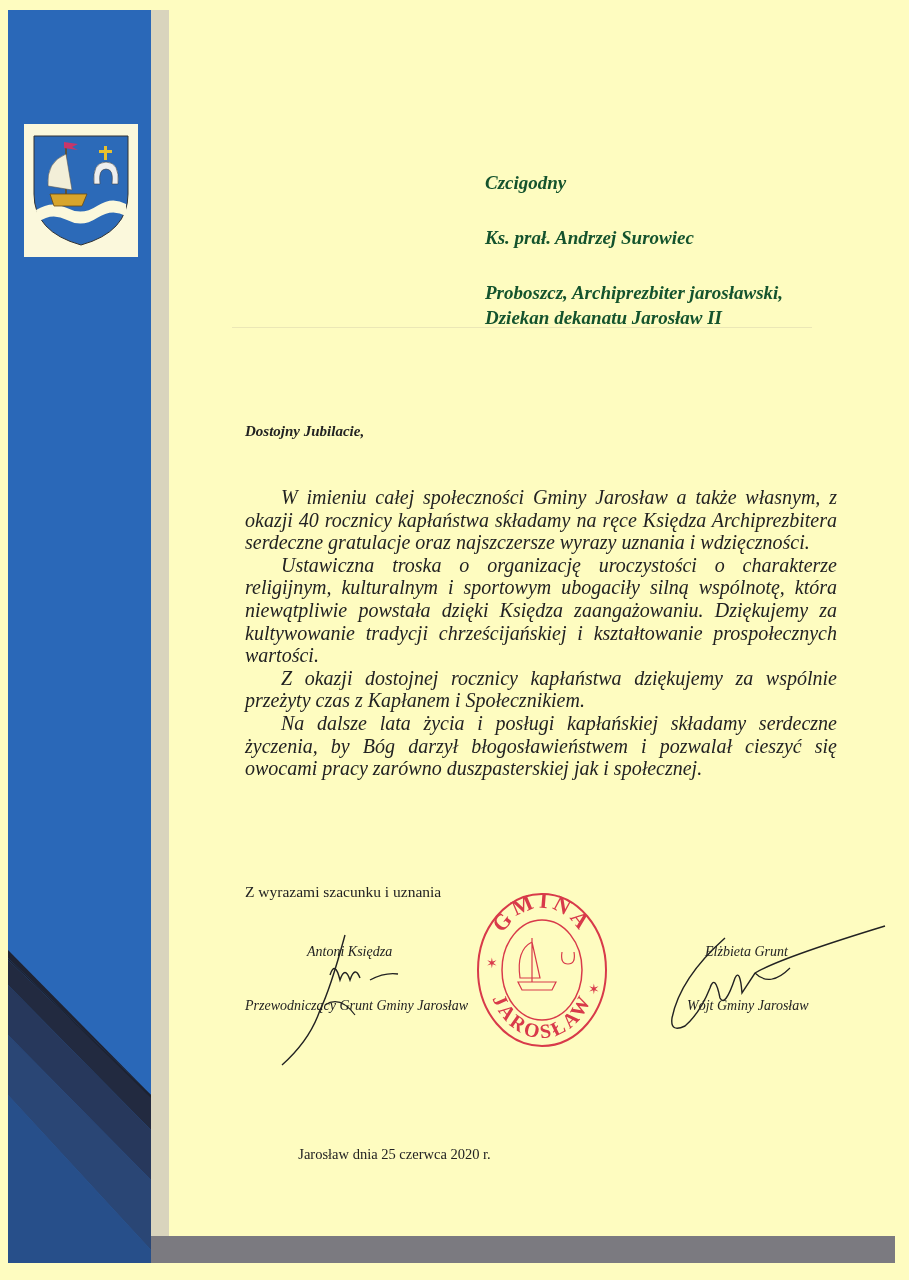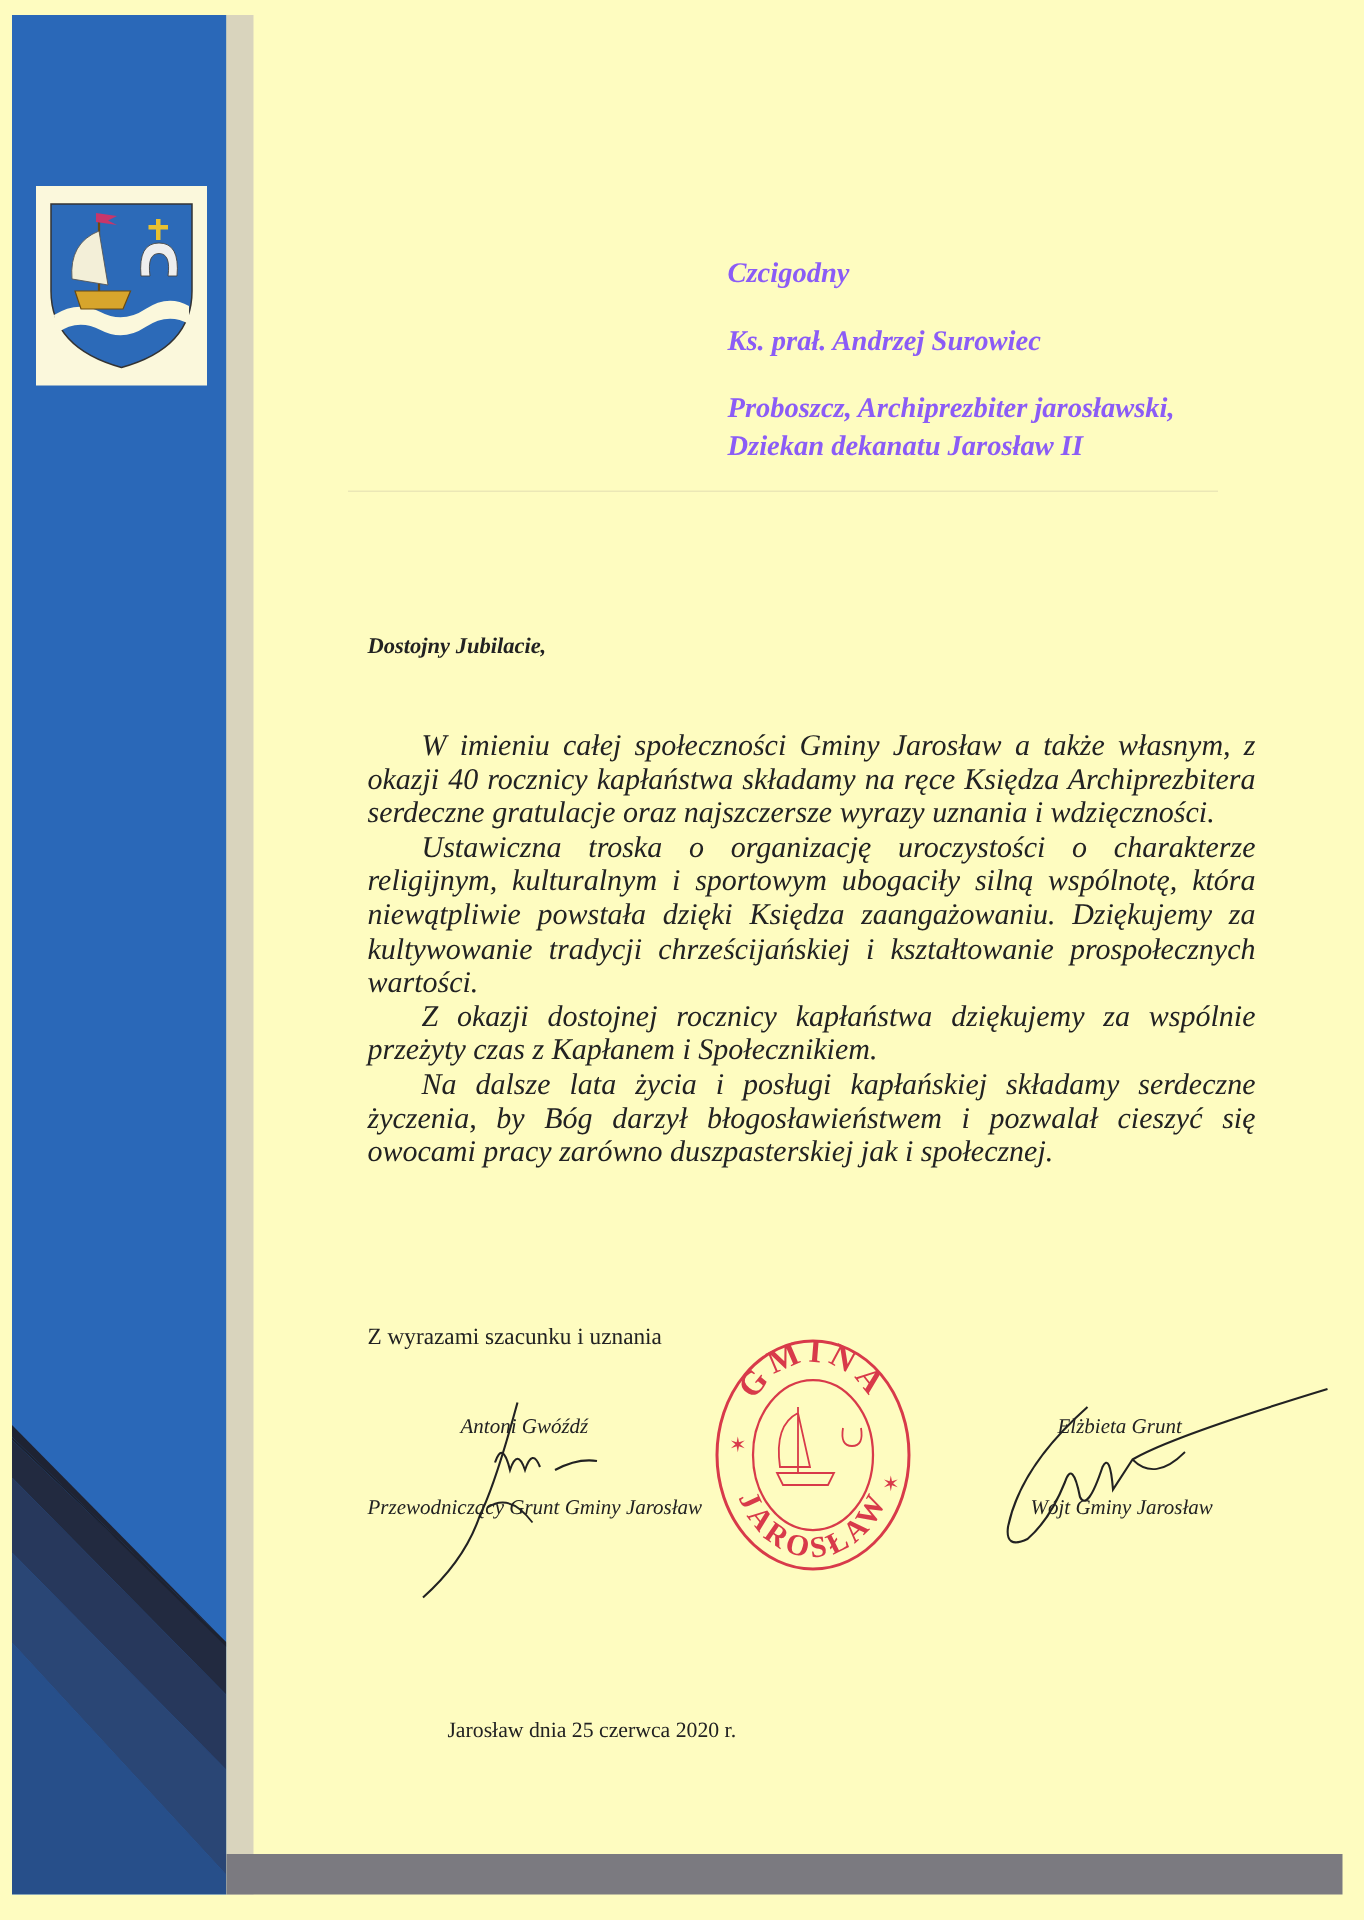--- a/index.html
+++ b/index.html
@@ -3,23 +3,23 @@
 <meta charset="utf-8">
 <style>
   html, body { margin:0; padding:0; }
   body { width:909px; height:1280px; background:#fefcc0; position:relative; overflow:hidden; font-family:"Liberation Serif", serif; color:#222; }
   .blue-band { position:absolute; left:8px; top:10px; width:143px; height:1253px; background:#2a68b8; overflow:hidden; }
   .grey-band { position:absolute; left:151px; top:10px; width:18px; height:1253px; background:#d9d4bd; }
   .bottom-bar { position:absolute; left:151px; top:1236px; width:744px; height:27px; background:#7b7a80; }
   .stripes { position:absolute; left:0; top:0; width:143px; height:1253px; }
   .crest-box { position:absolute; left:24px; top:124px; width:114px; height:133px; background:#fbf8dc; }
   .crest-box svg { position:absolute; left:8px; top:8px; }
-  .addressee { position:absolute; left:485px; top:170px; font-style:italic; font-weight:bold; font-size:19px; line-height:25px; color:#8b5cf6; }
+  .addressee { position:absolute; left:485px; top:170px; font-style:italic; font-weight:bold; font-size:19px; line-height:25px; color:#14532d; }
   .addressee .line { display:block; }
-  .addressee .gap { margin-top:20px; }
+  .addressee .gap { margin-top:30px; }
   .divider { position:absolute; left:232px; top:327px; width:580px; height:1px; background:#ebe7b6; }
   .salutation { position:absolute; left:245px; top:423px; font-style:italic; font-weight:bold; font-size:15px; }
   .body-text { position:absolute; left:245px; top:486px; width:592px; font-style:italic; font-size:20px; line-height:22.6px; text-align:justify; }
   .body-text p { margin:0; text-indent:36px; }
   .closing { position:absolute; left:245px; top:883px; font-size:15.5px; }
   .sig-name { position:absolute; font-style:italic; font-size:14px; }
   .sig-role { position:absolute; font-style:italic; font-size:14px; }
   .date { position:absolute; left:0; width:729px; top:1146px; text-align:center; font-size:14.5px; padding-left:60px; box-sizing:border-box; }
   .stamp { position:absolute; left:474px; top:890px; }
   .sig-scribble { position:absolute; pointer-events:none; }
@@ -68,21 +68,21 @@
 
 <div class="body-text">
   <p>W imieniu całej społeczności Gminy Jarosław a także własnym, z okazji 40 rocznicy kapłaństwa składamy na ręce Księdza Archiprezbitera serdeczne gratulacje oraz  najszczersze wyrazy uznania i wdzięczności.</p>
   <p>Ustawiczna troska o organizację uroczystości o charakterze religijnym, kulturalnym i sportowym ubogaciły silną wspólnotę, która niewątpliwie powstała dzięki Księdza zaangażowaniu. Dziękujemy za kultywowanie tradycji chrześcijańskiej i kształtowanie prospołecznych wartości.</p>
   <p>Z okazji dostojnej rocznicy kapłaństwa dziękujemy za wspólnie przeżyty czas z Kapłanem i Społecznikiem.</p>
   <p>Na dalsze lata życia i posługi kapłańskiej składamy serdeczne życzenia, by Bóg darzył błogosławieństwem i pozwalał cieszyć się owocami pracy zarówno duszpasterskiej jak i społecznej.</p>
 </div>
 
 <div class="closing">Z wyrazami szacunku i uznania</div>
 
-<div class="sig-name" style="left:307px; top:944px;">Antoni Gwóźdź</div>
+<div class="sig-name" style="left:307px; top:944px;">Antoni Księdza</div>
 <div class="sig-role" style="left:245px; top:998px;">Przewodniczący Grunt Gminy Jarosław</div>
 <div class="sig-name" style="left:705px; top:944px;">Elżbieta Grunt</div>
 <div class="sig-role" style="left:687px; top:998px;">Wójt Gminy Jarosław</div>
 
 <svg class="sig-scribble" style="left:270px; top:930px;" width="150" height="140" viewBox="0 0 150 140">
   <path d="M75,5 Q60,60 50,80 Q40,110 12,135" fill="none" stroke="#222" stroke-width="1.4"></path>
   <path d="M60,45 Q65,30 70,50 Q75,35 80,50 Q85,35 90,48 M100,50 Q115,42 128,44" fill="none" stroke="#222" stroke-width="1.4"></path>
   <path d="M55,75 Q70,65 85,85" fill="none" stroke="#222" stroke-width="1.2"></path>
 </svg>
 

